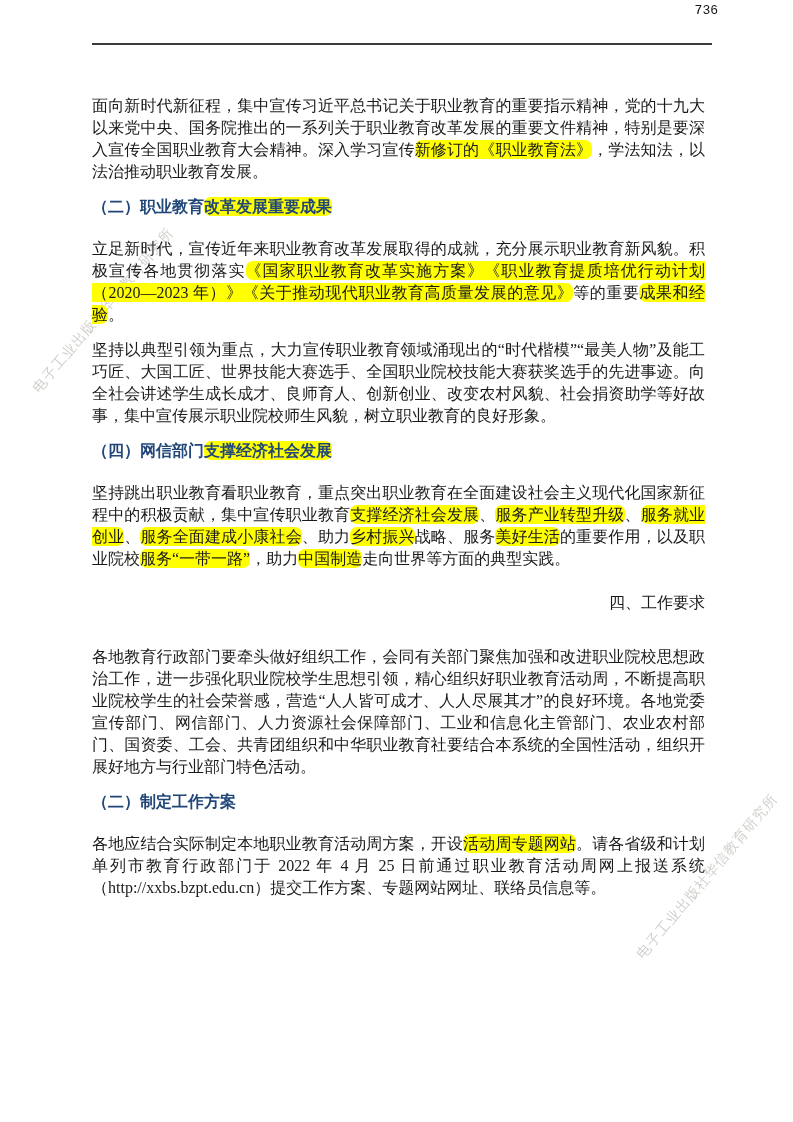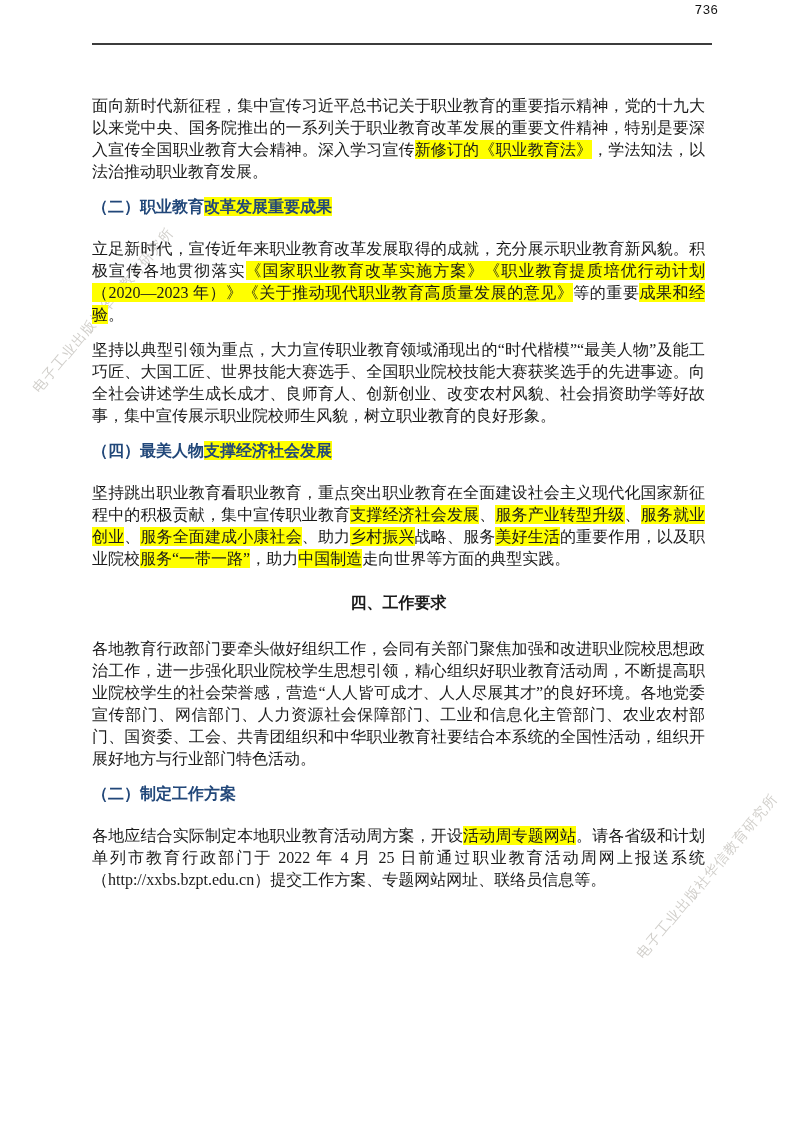--- a/index.html
+++ b/index.html
@@ -38,29 +38,30 @@
     font-weight:normal;
   }
   .subheading{
     margin:0 0 20px 0;
     font-size:16px;line-height:22px;
     font-weight:bold;
     color:var(--heading);
     text-align:left;
   }
   .major-heading{
-    margin:22px 0 24px 0;
+    margin:22px 0 32px 0;
     font-size:16px;line-height:22px;
-    font-weight:bold;
+    font-weight:normal;
     color:var(--text);
-    text-align:center;
+    text-align:right;
   }
   .hl{
     background:var(--highlight);
     padding:1px 0;
+    border-radius:7px;
   }
   .watermark{
     position:absolute;
     font-size:14px;
     letter-spacing:1px;
     color:var(--watermark);
     white-space:nowrap;
     transform-origin:0 50%;
     transform:rotate(-50deg);
     pointer-events:none;
@@ -78,19 +79,19 @@
 
 <div class="watermark wm-left">电子工业出版社华信教育研究所</div>
 
 <div class="watermark wm-right">电子工业出版社华信教育研究所</div>
 
 <main class="doc-body">
     <p class="para"><span>面向新时代新征程，集中宣传习近平总书记关于职业教育的重要指示精神，党的十九大以来党中央、国务院推出的一系列关于职业教育改革发展的重要文件精神，特别是要深入宣传全国职业教育大会精神。深入学习宣传</span><span class="hl">新修订的《职业教育法》</span><span>，学法知法，以法治推动职业教育发展。</span></p>
     <h3 class="subheading"><span>（二）职业教育</span><span class="hl">改革发展重要成果</span></h3>
     <p class="para"><span>立足新时代，宣传近年来职业教育改革发展取得的成就，充分展示职业教育新风貌。积极宣传各地贯彻落实</span><span class="hl">《国家职业教育改革实施方案》《职业教育提质培优行动计划（2020—2023 年）》《关于推动现代职业教育高质量发展的意见》</span><span>等的重要</span><span class="hl">成果和经验</span><span>。</span></p>
     <p class="para"><span>坚持以典型引领为重点，大力宣传职业教育领域涌现出的“时代楷模”“最美人物”及能工巧匠、大国工匠、世界技能大赛选手、全国职业院校技能大赛获奖选手的先进事迹。向全社会讲述学生成长成才、良师育人、创新创业、改变农村风貌、社会捐资助学等好故事，集中宣传展示职业院校师生风貌，树立职业教育的良好形象。</span></p>
-    <h3 class="subheading"><span>（四）最美人物</span><span class="hl">支撑经济社会发展</span></h3>
+    <h3 class="subheading"><span>（四）网信部门</span><span class="hl">支撑经济社会发展</span></h3>
     <p class="para"><span>坚持跳出职业教育看职业教育，重点突出职业教育在全面建设社会主义现代化国家新征程中的积极贡献，集中宣传职业教育</span><span class="hl">支撑经济社会发展</span><span>、</span><span class="hl">服务产业转型升级</span><span>、</span><span class="hl">服务就业创业</span><span>、</span><span class="hl">服务全面建成小康社会</span><span>、助力</span><span class="hl">乡村振兴</span><span>战略、服务</span><span class="hl">美好生活</span><span>的重要作用，以及职业院校</span><span class="hl">服务“一带一路”</span><span>，助力</span><span class="hl">中国制造</span><span>走向世界等方面的典型实践。</span></p>
     <h2 class="major-heading"><span>四、工作要求</span></h2>
     <p class="para"><span>各地教育行政部门要牵头做好组织工作，会同有关部门聚焦加强和改进职业院校思想政治工作，进一步强化职业院校学生思想引领，精心组织好职业教育活动周，不断提高职业院校学生的社会荣誉感，营造“人人皆可成才、人人尽展其才”的良好环境。各地党委宣传部门、网信部门、人力资源社会保障部门、工业和信息化主管部门、农业农村部门、国资委、工会、共青团组织和中华职业教育社要结合本系统的全国性活动，组织开展好地方与行业部门特色活动。</span></p>
     <h3 class="subheading"><span>（二）制定工作方案</span></h3>
     <p class="para"><span>各地应结合实际制定本地职业教育活动周方案，开设</span><span class="hl">活动周专题网站</span><span>。请各省级和计划单列市教育行政部门于 2022 年 4 月 25 日前通过职业教育活动周网上报送系统（http://xxbs.bzpt.edu.cn）提交工作方案、专题网站网址、联络员信息等。</span></p>
   </main>
 
 </body></html>

